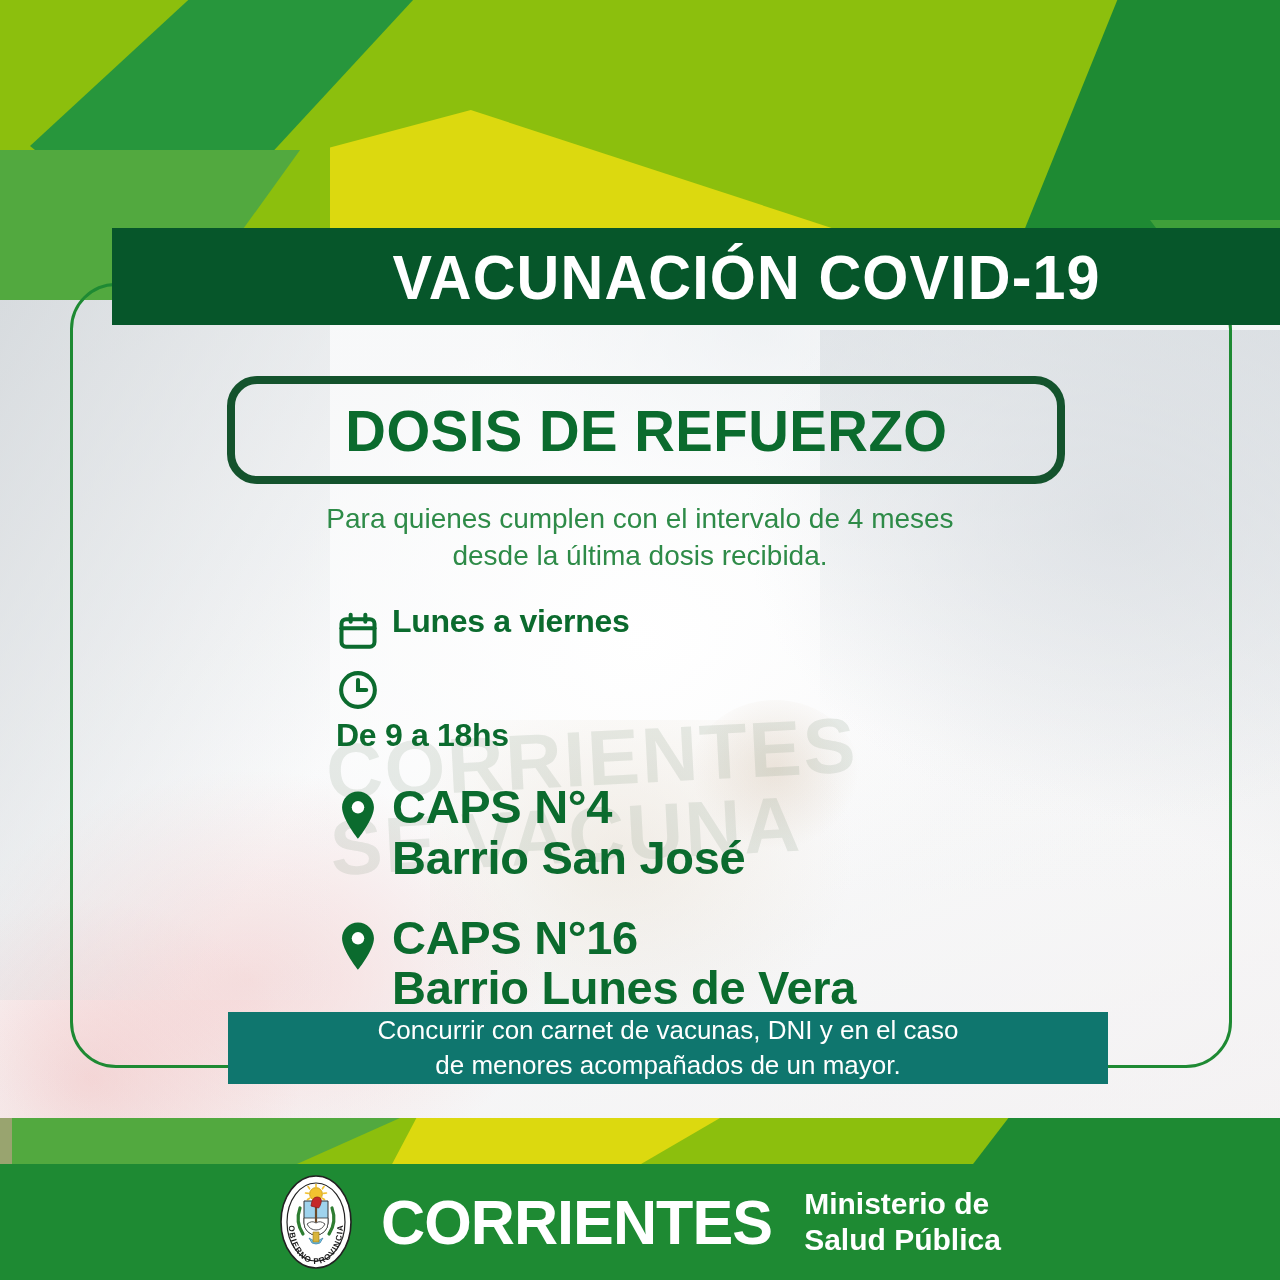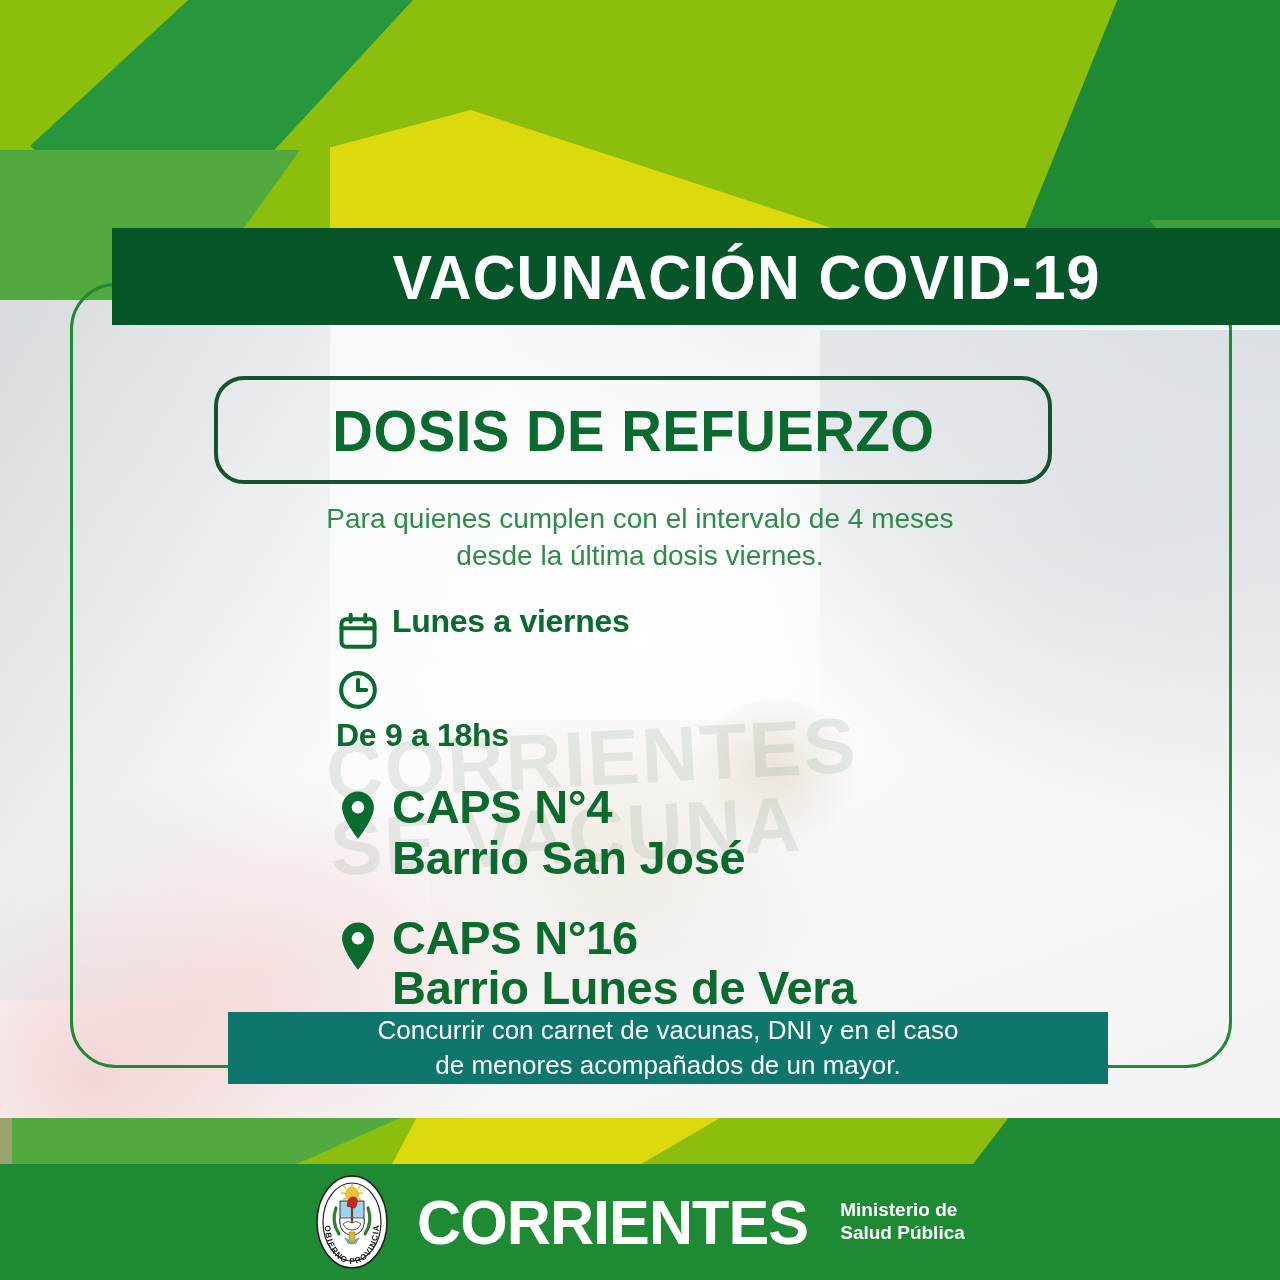--- a/index.html
+++ b/index.html
@@ -85,22 +85,22 @@
     position:absolute; left:112px; top:228px; width:1270px; height:97px;
     background:#06562A; display:flex; align-items:center; justify-content:center;
   }
   .title-banner h1 {
     color:#ffffff; font-size:63px; font-weight:bold; letter-spacing:1.2px;
     transform:scaleX(.94); white-space:nowrap;
   }
 
   
   .sub-pill {
-    position:absolute; left:214px; top:376px; width:838px; height:108px;
-    border:4px solid #14532d; border-radius:30px;
+    position:absolute; left:227px; top:376px; width:838px; height:108px;
+    border:8px solid #14532d; border-radius:30px;
     display:flex; align-items:center; justify-content:center;
   }
   .sub-pill h2 {
     color:#0B6B2E; font-size:58px; font-weight:bold; letter-spacing:.5px;
     transform:scaleX(.97); white-space:nowrap;
   }
 
   
   .lead {
     position:absolute; left:240px; top:500px; width:800px;
@@ -131,21 +131,21 @@
     position:absolute; left:0; top:1164px; width:1280px; height:116px;
     background:#1E8A33; display:flex; align-items:center; justify-content:center;
   }
   .footer-inner { display:flex; align-items:center; gap:22px; }
   .seal { width:74px; height:96px; flex:0 0 74px; }
   .brand {
     color:#ffffff; font-size:63px; font-weight:bold; letter-spacing:-1px;
     transform:scaleX(.97);
   }
   .ministry {
-    color:#ffffff; font-size:19px; font-weight:bold; line-height:1.2;
+    color:#ffffff; font-size:30px; font-weight:bold; line-height:1.2;
     margin-left:4px;
   }
 </style>
 </head>
 <body>
 
 <div class="poster">
 
   <div class="photo-layer">
     <div class="photo-shade-a"></div>
@@ -172,21 +172,21 @@
   <div class="title-banner">
     <h1>VACUNACIÓN COVID-19</h1>
   </div>
 
   <div class="sub-pill">
     <h2>DOSIS DE REFUERZO</h2>
   </div>
 
   <div class="lead">
     <div>Para quienes cumplen con el intervalo de 4 meses</div>
-    <div>desde la última dosis viernes.</div>
+    <div>desde la última dosis recibida.</div>
   </div>
 
   <div class="info-list">
 
     <div class="info-row">
       <span class="ico">
         <svg width="44" height="44" viewBox="0 0 24 24" fill="none" stroke="#0B6B2E" stroke-width="2.2" stroke-linecap="round">
           <rect x="3" y="5" width="18" height="15" rx="2.5"></rect>
           <line x1="3" y1="10" x2="21" y2="10"></line>
           <line x1="8" y1="2.6" x2="8" y2="6.4"></line>

